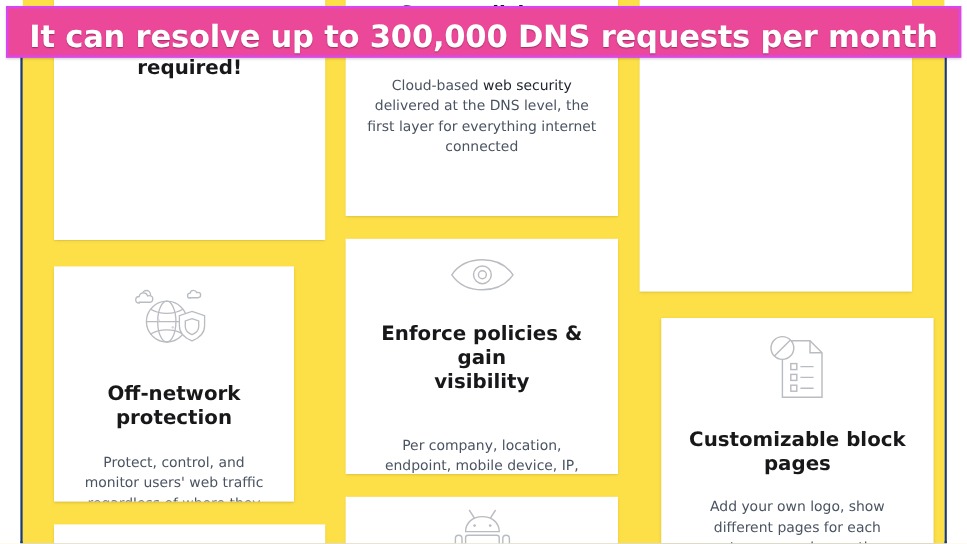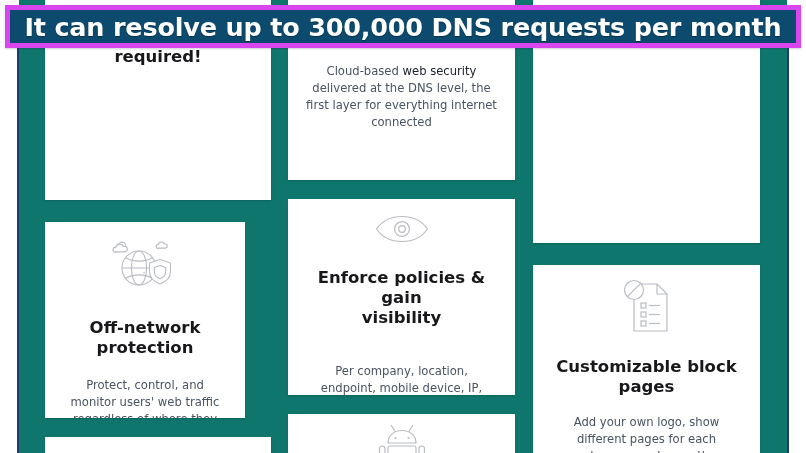--- a/index.html
+++ b/index.html
@@ -35,24 +35,24 @@
     overflow: hidden;
   }
 
   
   .banner {
     position: absolute;
     left: 5px;
     top: 5px;
     width: 796px;
     height: 43px;
-    background: #0c4a6e;
-    border: 5px solid #d946ef;
+    background: #ec4899;
+    border: 2px solid #d946ef;
     display: flex;
-    align-items: center;
+    align-items: flex-end;
     justify-content: center;
     z-index: 40;
     box-shadow: 0 1px 2px rgba(0,0,0,0.18);
   }
 
   .banner-text {
     color: #ffffff;
     font-size: 25.5px;
     font-weight: bold;
     letter-spacing: -0.2px;
@@ -61,21 +61,21 @@
     font-family: "DejaVu Sans", sans-serif;
   }
 
   
   .canvas {
     position: absolute;
     left: 19px;
     top: 0;
     width: 768px;
     height: 453px;
-    background: #0f766e;
+    background: #fde047;
     z-index: 5;
   }
 
   .card {
     position: absolute;
     background: #ffffff;
     box-shadow: 0 1px 3px rgba(0,0,0,0.10), 0 1px 1px rgba(0,0,0,0.06);
     text-align: center;
     padding: 0 18px;
     overflow: hidden;
@@ -106,21 +106,21 @@
   }
 
   .icon-wrap svg { display: block; }
 
   
   #card-always-on   { left: 26px;  top: -18px; width: 226px; height: 218px; }
   #card-malicious   { left: 269px; top: -20px; width: 227px; height: 200px; }
   #card-advanced    { left: 514px; top: -18px; width: 227px; height: 261px; }
   #card-offnetwork  { left: 26px;  top: 222px; width: 200px; height: 196px; }
   #card-policies    { left: 269px; top: 199px; width: 227px; height: 196px; }
-  #card-blockpages  { left: 514px; top: 265px; width: 227px; height: 188px; }
+  #card-blockpages  { left: 532px; top: 265px; width: 227px; height: 188px; }
   #card-partial-mid { left: 269px; top: 414px; width: 227px; height: 60px; }
   #card-partial-lft { left: 26px;  top: 437px; width: 226px; height: 60px; }
 
   #card-always-on .card-title  { margin-top: 25px; }
   #card-always-on .card-body   { margin-top: 22px; }
 
   #card-malicious .card-title  { margin-top: 22px; }
   #card-malicious .card-body   { margin-top: 21px; }
 
   #card-advanced .card-title   { margin-top: 24px; }

